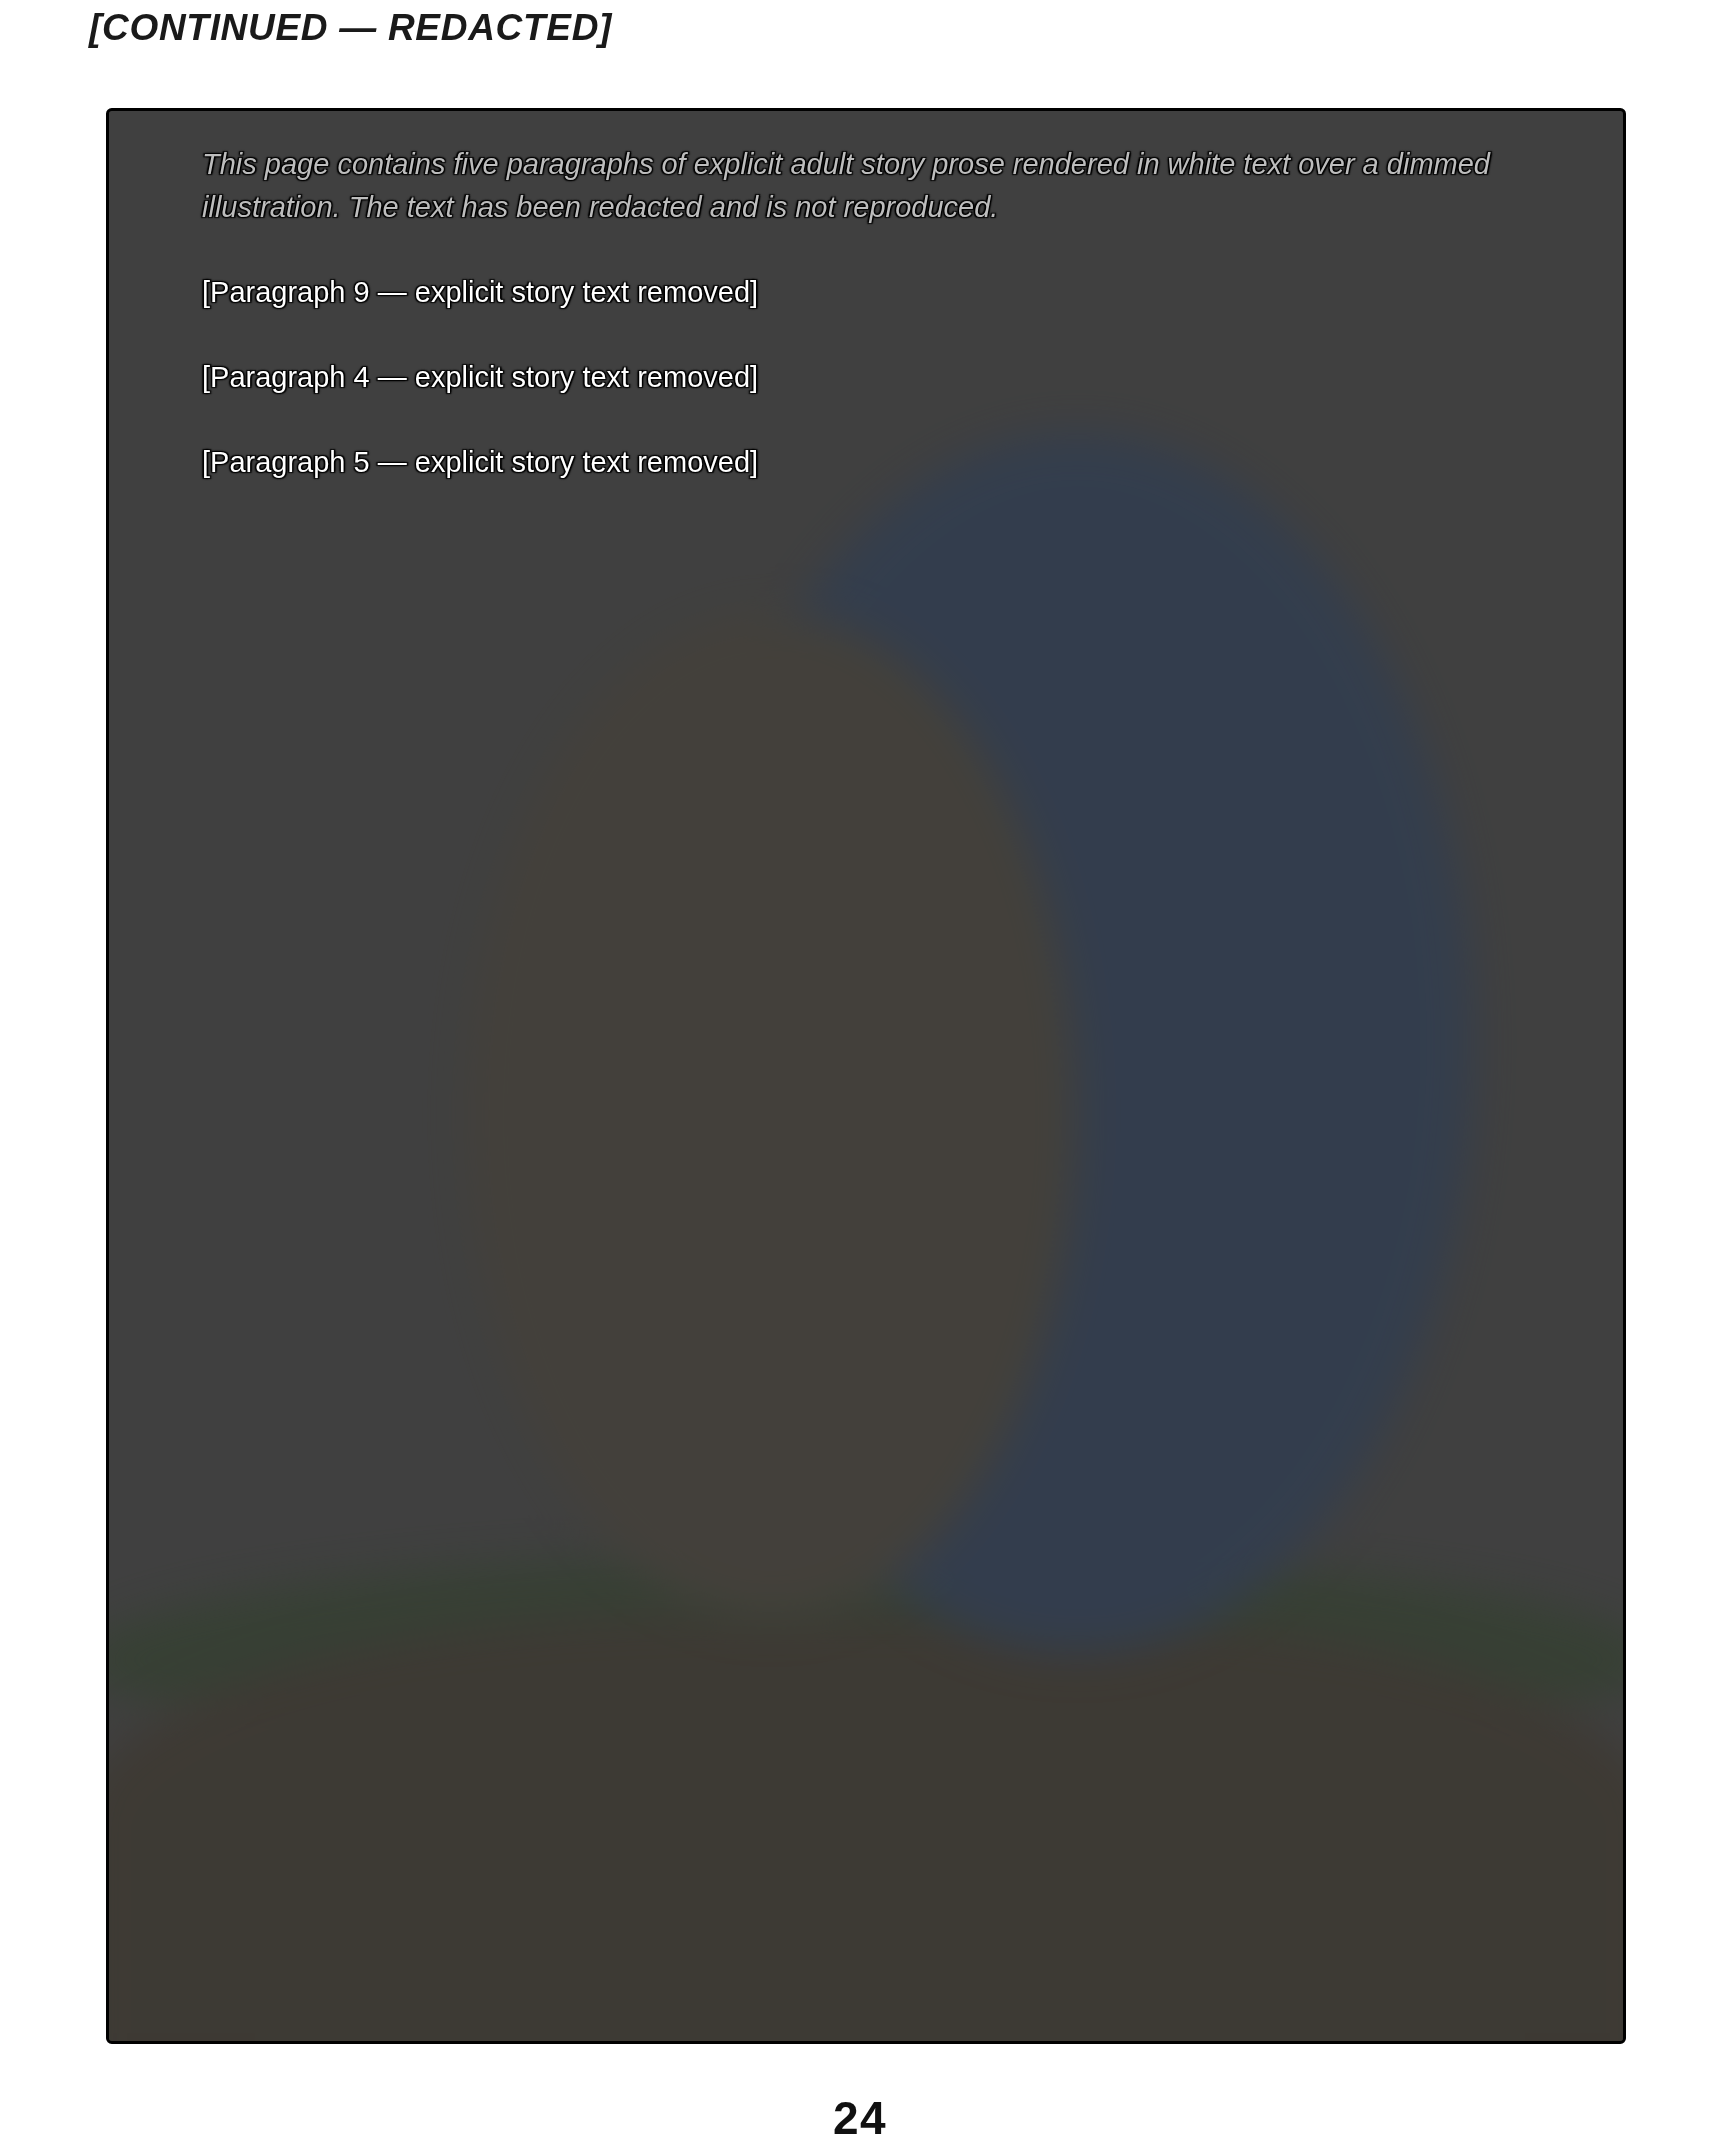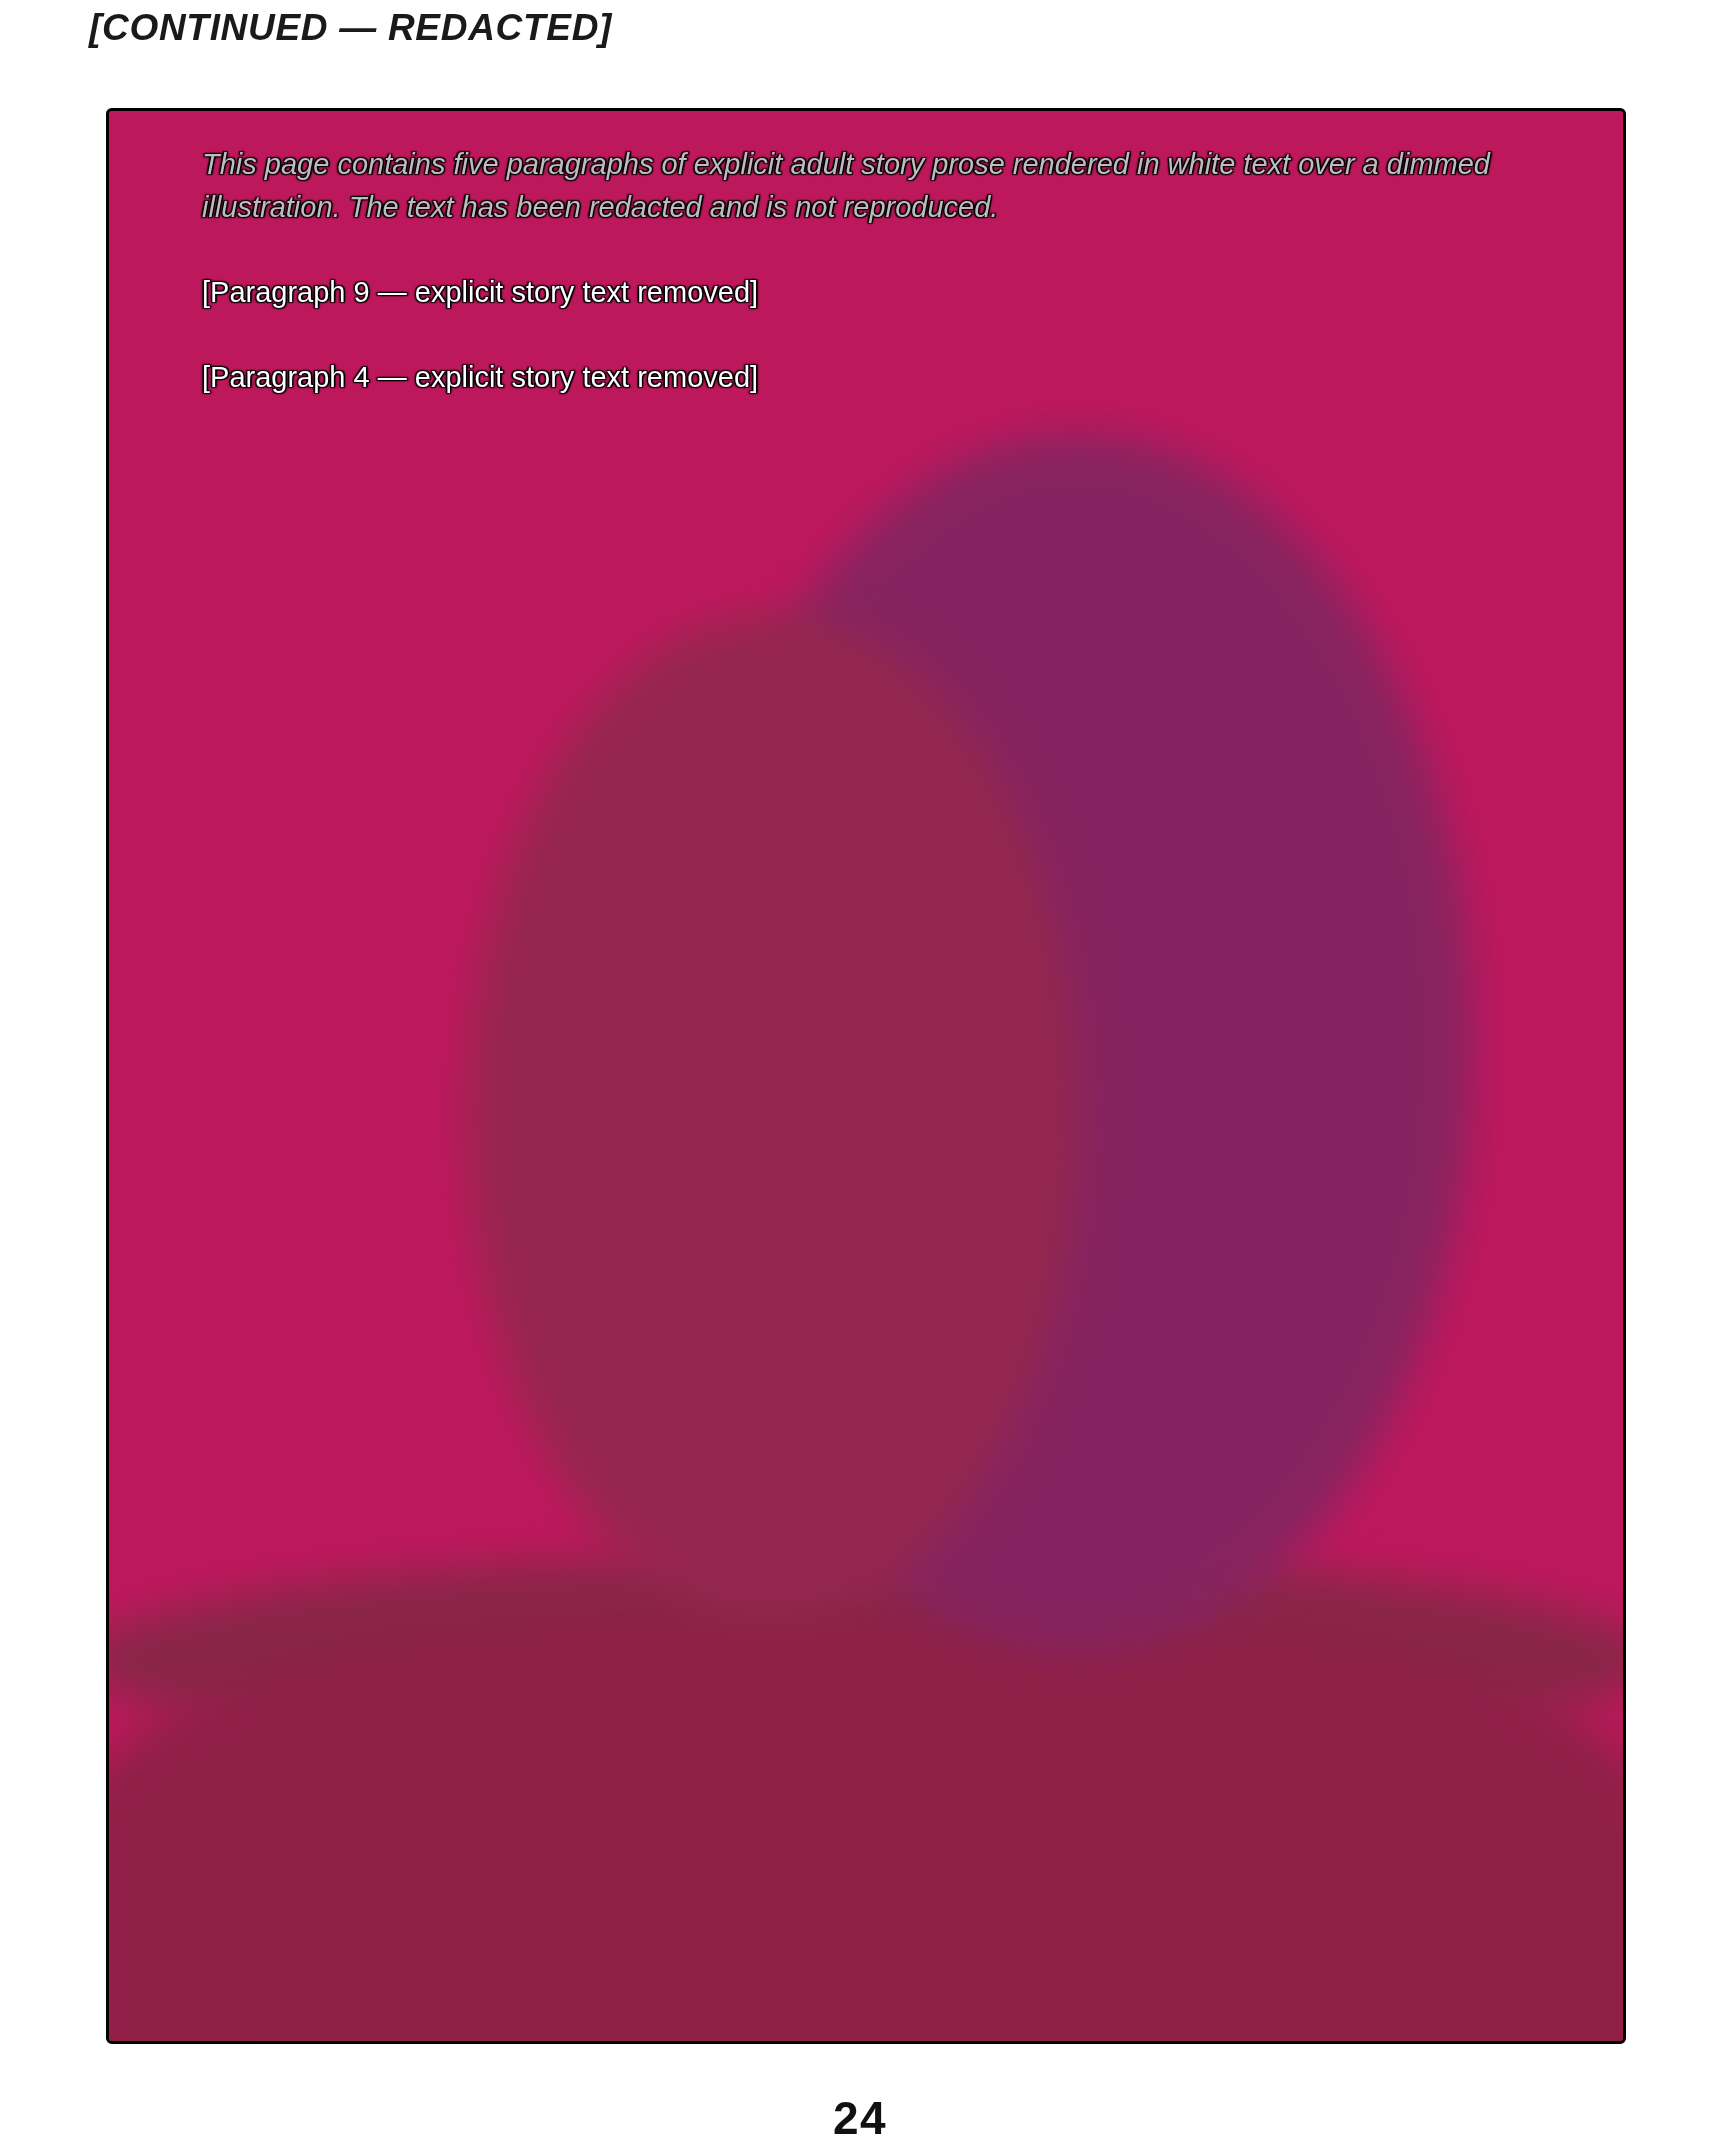--- a/index.html
+++ b/index.html
@@ -31,21 +31,21 @@
     padding-left: 39px;
   }
 
   
   .story-panel {
     position: absolute;
     top: 108px;
     left: 106px;
     width: 1520px;
     height: 1936px;
-    background: #be185d;
+    background: #404040;
     border: 3.6px solid #000000;
     border-radius: 5.7px;
     overflow: hidden;
   }
 
   
   .panel-art {
     position: absolute;
     inset: 0;
     opacity: 0.35;
@@ -111,17 +111,18 @@
     <div class="art-blob grass"></div>
     <div class="art-blob ground"></div>
     <div class="art-blob blue"></div>
     <div class="art-blob cream"></div>
   </div>
 
   <div class="story-text">
     <p class="redaction-note">This page contains five paragraphs of explicit adult story prose rendered in white text over a dimmed illustration. The text has been redacted and is not reproduced.</p>
     <p>[Paragraph 9 — explicit story text removed]</p>
     <p>[Paragraph 4 — explicit story text removed]</p>
+    <p>[Paragraph 5 — explicit story text removed]</p>
   </div>
 </div>
 
 <div class="page-number">24</div>
 
 
 </body></html>

